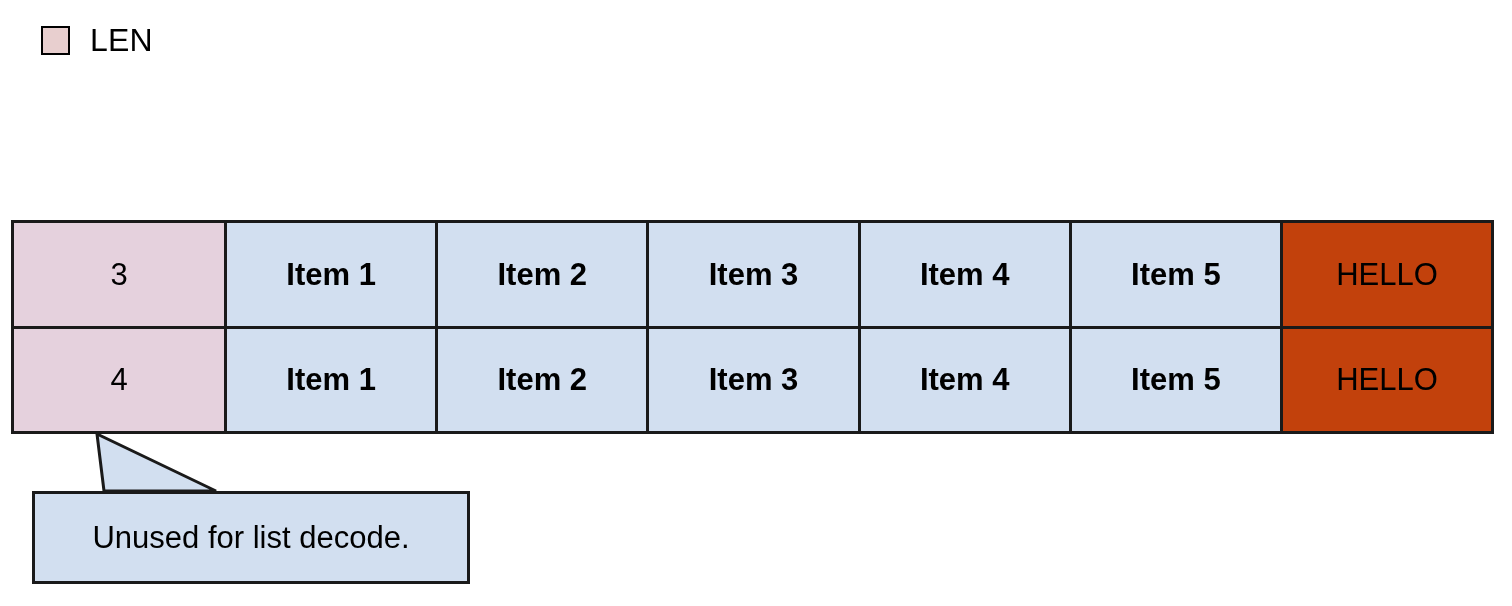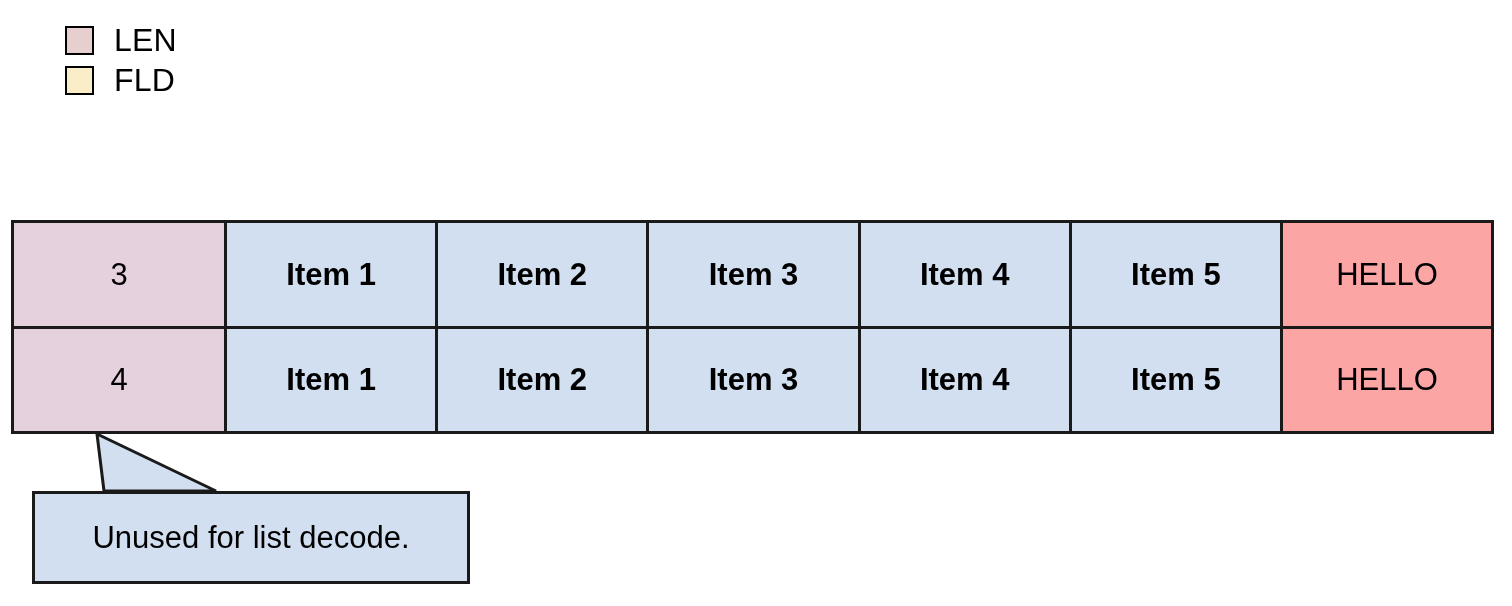--- a/index.html
+++ b/index.html
@@ -20,21 +20,20 @@
   #legend {
     position: absolute;
     left: 41px;
     top: 20px;
     width: 300px;
   }
   .legend-row {
     display: flex;
     align-items: center;
     height: 40px;
-    margin-left: 24px;
   }
   .legend-swatch {
     width: 29px;
     height: 29px;
     border: 2.5px solid #000000;
     box-sizing: border-box;
     flex: 0 0 auto;
   }
   .legend-label {
     margin-left: 20px;
@@ -82,21 +81,21 @@
     flex: 0 0 210px;
     background: #e5d1dd;
   }
   .cell-lst {
     flex: 1 1 0;
     background: #d2dff0;
     font-weight: bold;
   }
   .cell-fld {
     flex: 0 0 211px;
-    background: #fca5a5;
+    background: #c2410c;
   }
 
   
   #callout {
     position: absolute;
     left: 0px;
     top: 425px;
     width: 520px;
     height: 175px;
   }
@@ -133,24 +132,20 @@
 <body>
 
 <div id="legend">
 
   <div class="legend-row">
     <span class="legend-swatch" style="background:#e8cfcf;"></span>
     <span class="legend-label">LEN</span>
   </div>
 
 
-  <div class="legend-row">
-    <span class="legend-swatch" style="background:#faeec8;"></span>
-    <span class="legend-label">FLD</span>
-  </div>
 
 </div>
 
 <div id="packet-table">
 
   <div class="packet-row">
     <div class="cell cell-len">3</div>
     <div class="cell cell-lst">Item 1</div>
     <div class="cell cell-lst">Item 2</div>
     <div class="cell cell-lst">Item 3</div>

